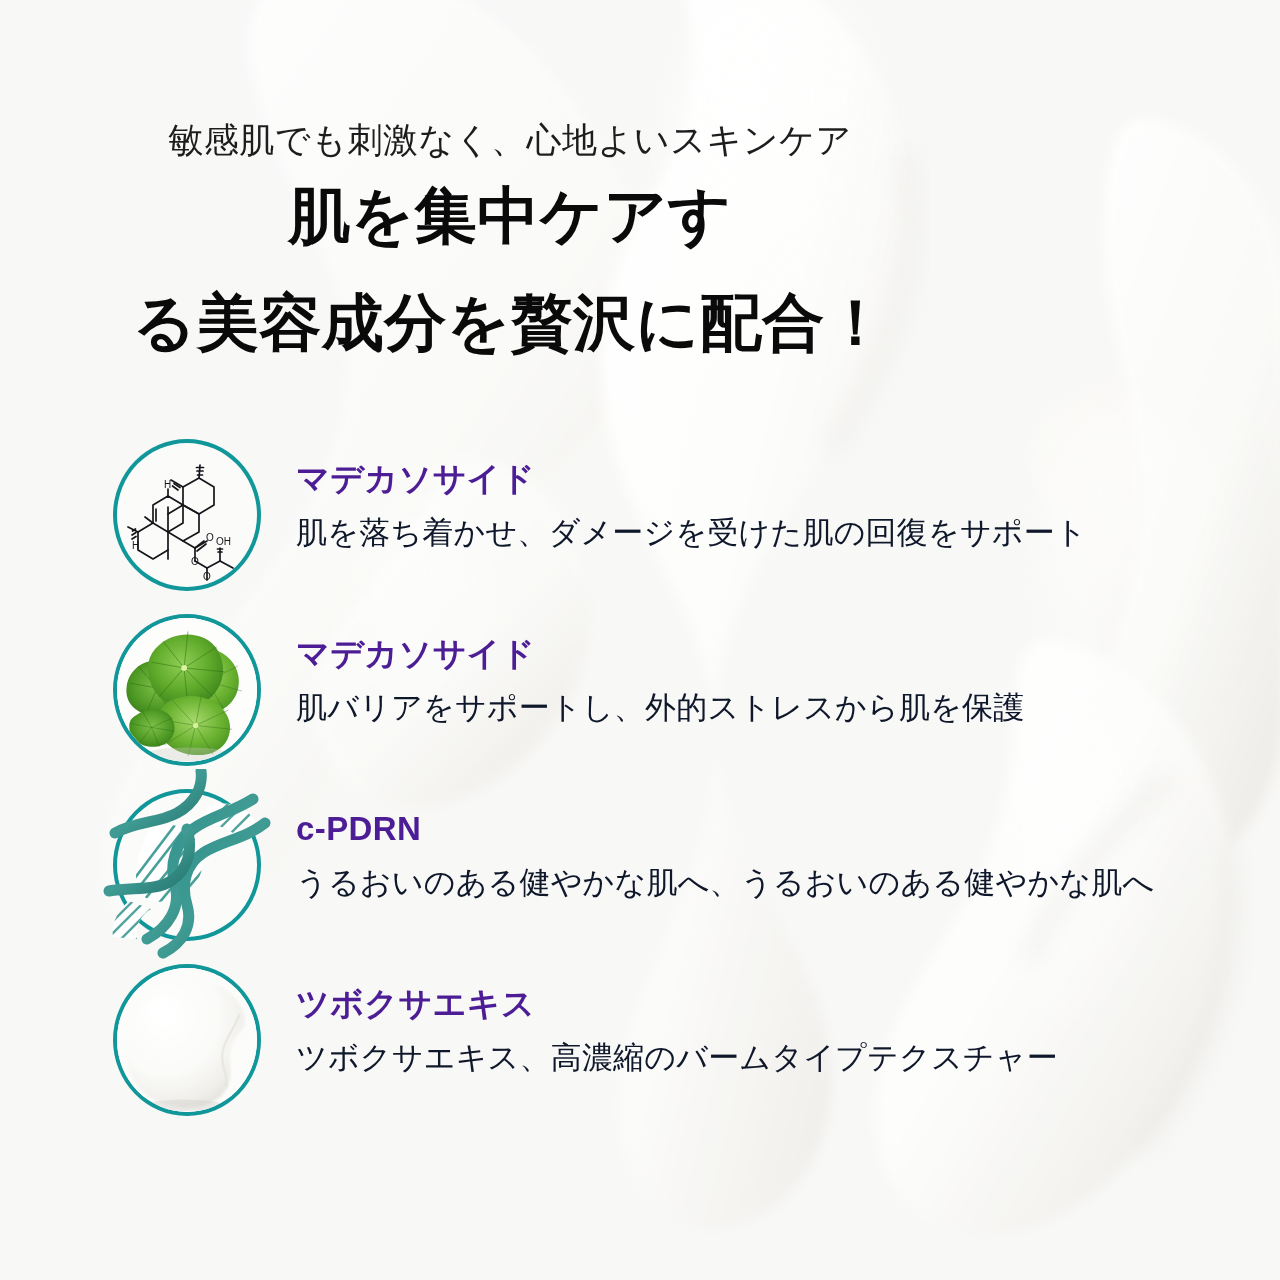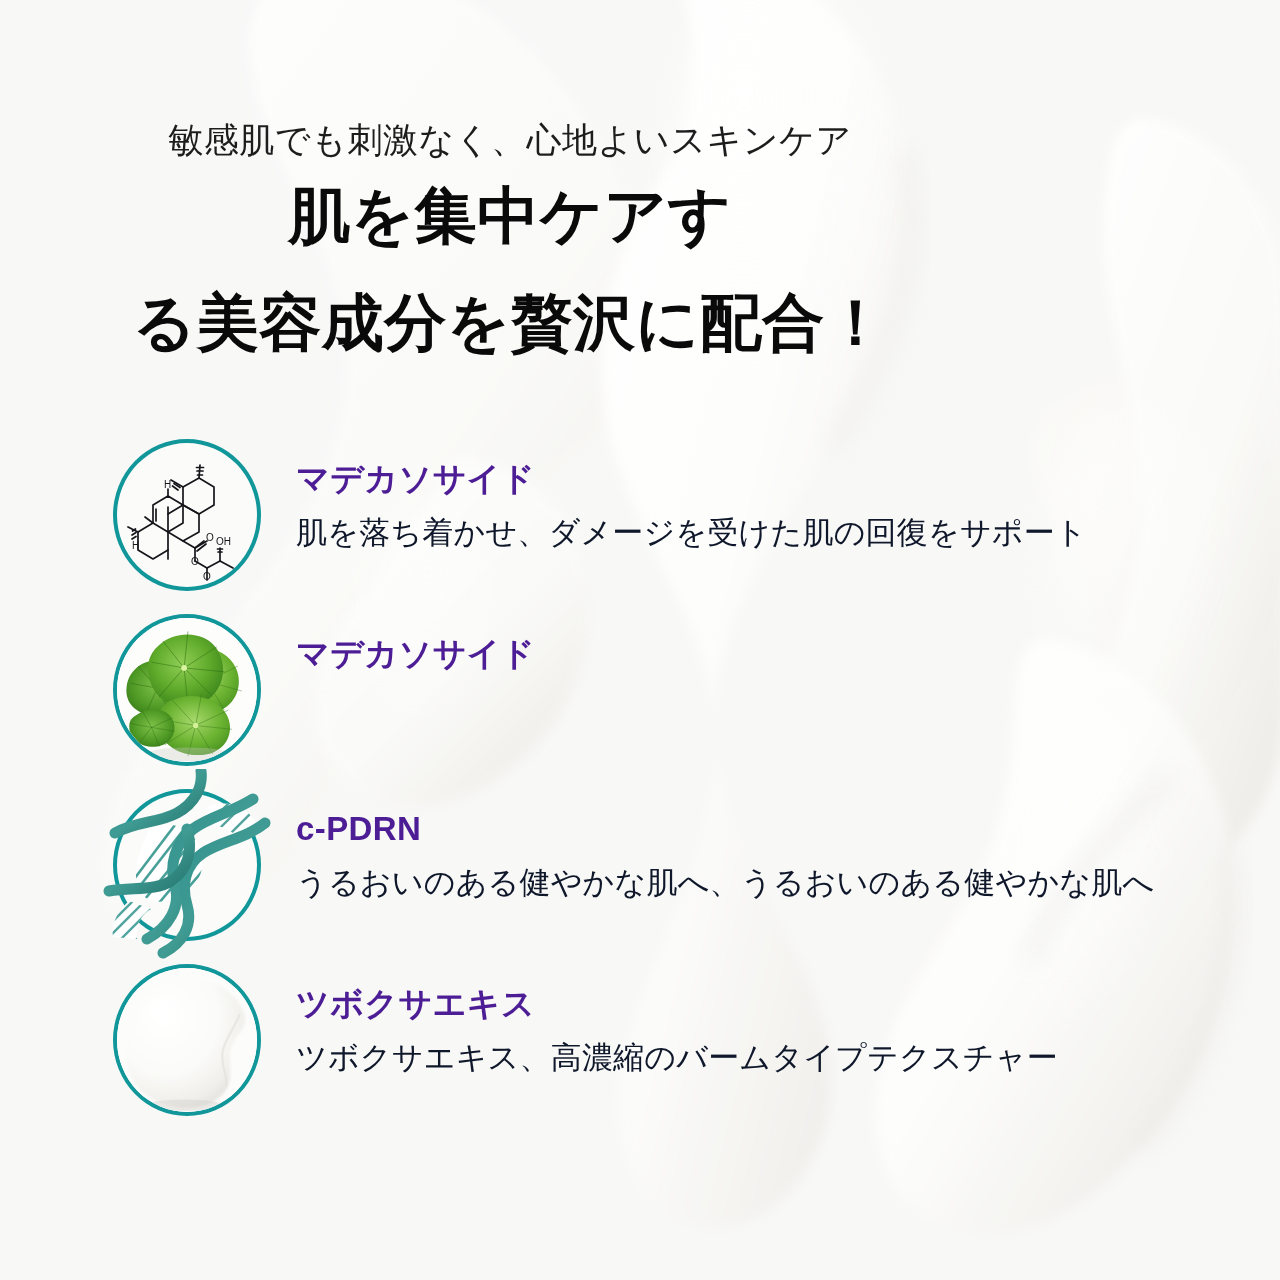--- a/index.html
+++ b/index.html
@@ -346,20 +346,21 @@
             <g stroke="#2c6a12" stroke-width="0.8" opacity="0.5" fill="none">
               <path d="M36 114 L14 110 M36 114 L26 96 M36 114 L58 104 M36 114 L60 118 M36 114 L44 134 M36 114 L22 132"></path>
             </g>
           </g>
 
           <ellipse cx="74" cy="142" rx="44" ry="7" fill="#c8c8c4" opacity="0.35"></ellipse>
         </svg>
       </div>
       <div class="feature-text">
         <div class="feature-title">マデカソサイド</div>
+        <div class="feature-desc">肌バリアをサポートし、外的ストレスから肌を保護</div>
       </div>
     </div>
 
     <div class="feature-row">
       <div class="icon-circle">
         <svg width="200" height="196" viewBox="0 0 200 196" xmlns="http://www.w3.org/2000/svg" style="position:absolute; left:-28px; top:-24px;">
           <defs>
             <linearGradient id="dnaStrand" x1="0" y1="0" x2="1" y2="1">
               <stop offset="0" stop-color="#2f8f8c"></stop>
               <stop offset="0.5" stop-color="#3f9b93"></stop>

